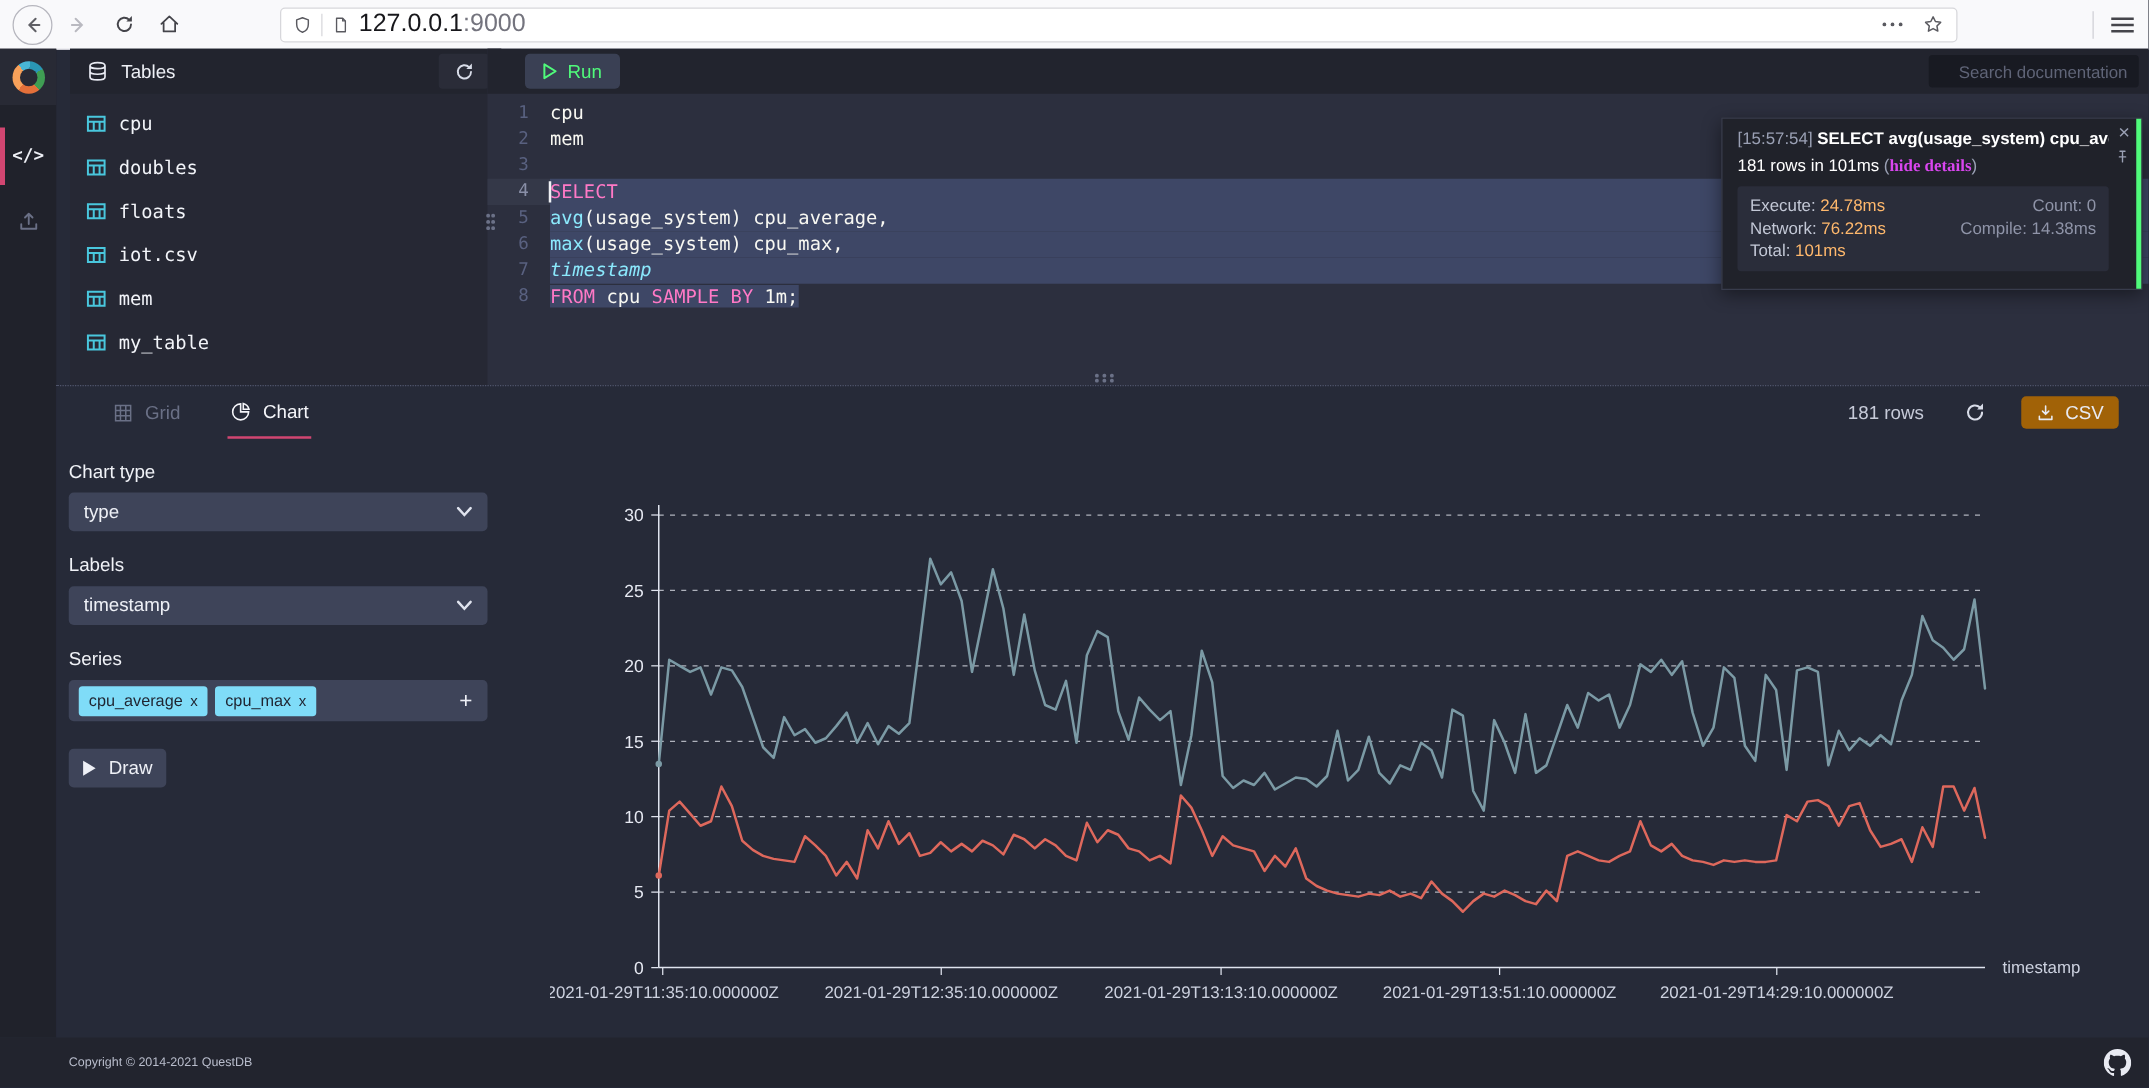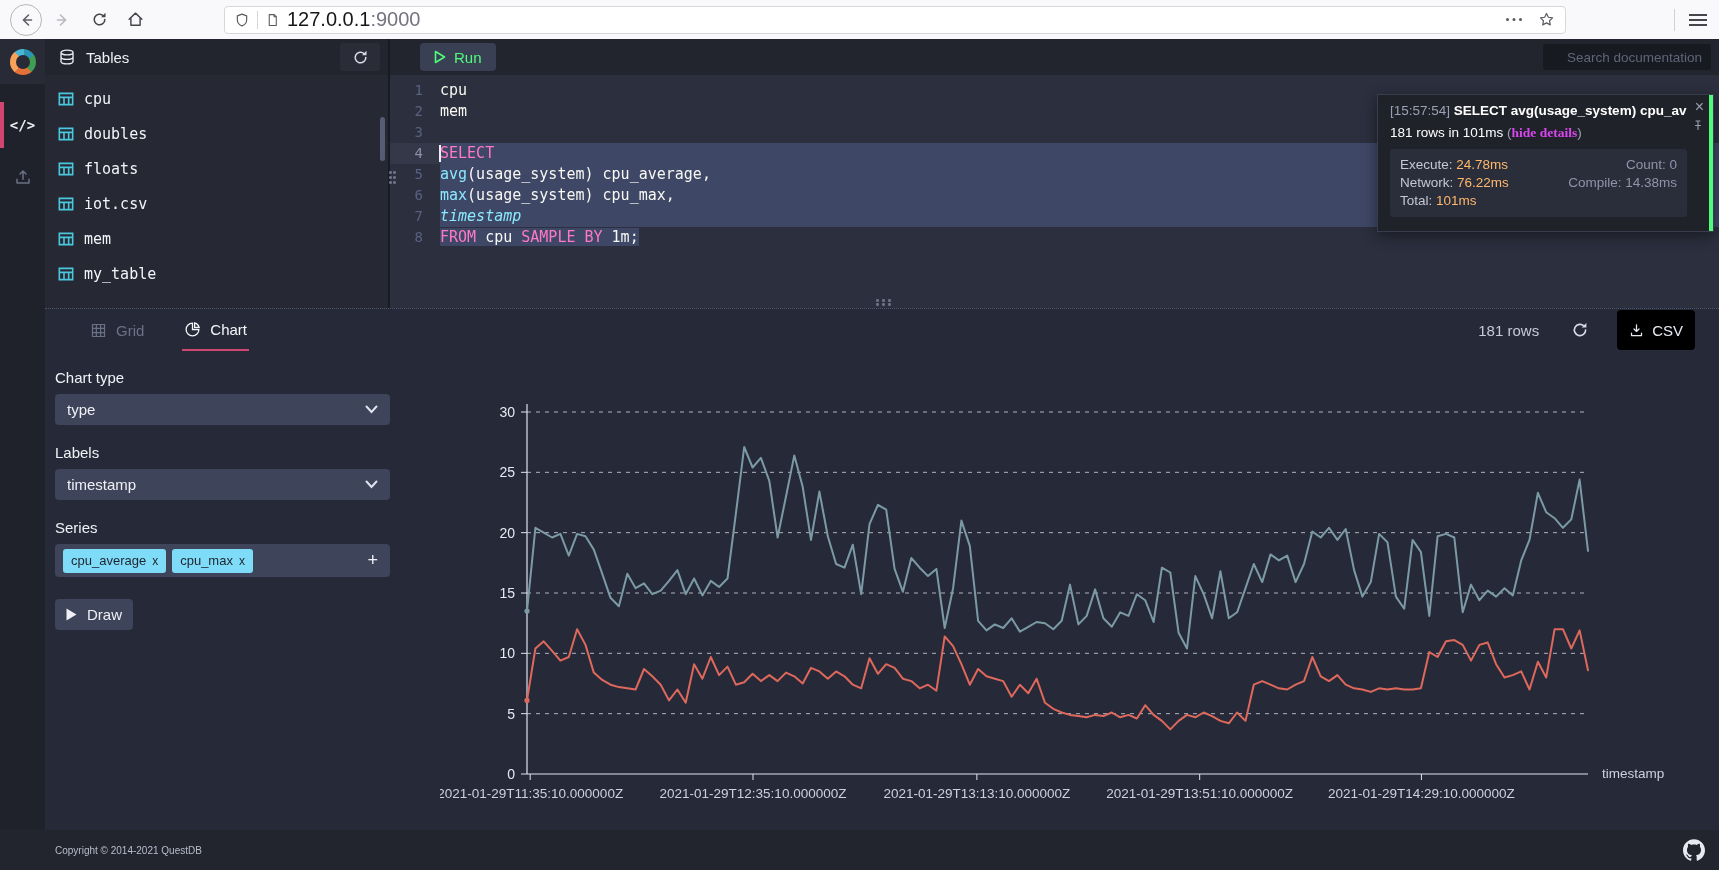--- a/index.html
+++ b/index.html
@@ -23,21 +23,21 @@
   #rail{position:absolute;left:0;top:39px;width:45px;height:791px;background:#20222b;}
   #logo{width:45px;height:45px;background:#282a35;display:flex;align-items:center;justify-content:center;}
   #logo-swirl{width:26px;height:26px;border-radius:50%;background:conic-gradient(from 220deg,#f8a15a 0 28%,#49b6d5 28% 40%,#2a96b4 40% 55%,#3f9e53 55% 78%,#e4703a 78% 100%);position:relative;}
   #logo-swirl::after{content:"";position:absolute;left:6px;top:6px;width:14px;height:14px;border-radius:50%;background:#282a35;}
   .rail-item{position:relative;width:45px;height:46px;display:flex;align-items:center;justify-content:center;}
   #code-item{margin-top:18px;}
   #code-item::before{content:"";position:absolute;left:0;top:0;width:4px;height:46px;background:#d14671;}
   #code-glyph{color:#eef0f6;font-family:"DejaVu Sans Mono",monospace;font-size:14px;font-weight:bold;}
   #upload-item{margin-top:6px;color:#6a7086;}
   
-  #sidebar{position:absolute;left:45px;top:39px;width:345px;height:269px;background:#262834;border-right:2px solid #191b24;box-sizing:border-box;}
+  #sidebar{position:absolute;left:56px;top:39px;width:345px;height:269px;background:#262834;border-right:2px solid #191b24;box-sizing:border-box;}
   #sidebar-header{height:36px;background:#22242e;display:flex;align-items:center;padding:0 8px 0 13px;}
   #tables-title{color:#eef0f6;font-size:15px;margin-left:10px;}
   #sidebar-refresh{margin-left:auto;width:40px;height:28px;background:#2a2c38;border-radius:3px;display:flex;align-items:center;justify-content:center;}
   .table-row{height:35px;display:flex;align-items:center;padding-left:13px;}
   .table-label{color:#f2f4f9;font-family:"DejaVu Sans Mono",monospace;font-size:15px;margin-left:10px;}
   #tables-list{padding-top:6px;}
   #sidebar-scrollbar{position:absolute;right:3px;top:78px;width:5px;height:44px;background:#565c73;border-radius:3px;}
   
   #editor-pane{position:absolute;left:390px;top:39px;width:1329px;height:269px;background:#2c2f3e;}
   #editor-topbar{height:36px;background:#22242e;display:flex;align-items:center;}
@@ -75,21 +75,21 @@
   
   #results{position:absolute;left:45px;top:308px;width:1674px;height:522px;background:#262a38;border-top:1px dotted #50556b;box-sizing:border-box;}
   #tabs-row{height:42px;display:flex;align-items:center;}
   .tab{display:flex;align-items:center;gap:9px;height:42px;box-sizing:border-box;}
   #tab-grid{margin-left:45px;color:#6a7086;}
   #tab-chart{margin-left:38px;color:#f5f6fa;border-bottom:2px solid #d14671;padding:0 2px;}
   .tab-label{font-size:15px;}
   #results-right{margin-left:auto;display:flex;align-items:center;margin-right:24px;justify-content:flex-end;}
   #row-count{color:#c6cad8;font-size:15px;}
   #results-refresh{margin-left:32px;display:flex;align-items:center;}
-  #csv-btn{margin-left:28px;height:40px;padding:0 12px;background:#000000;border-radius:4px;display:flex;align-items:center;gap:8px;color:#e8eaf2;font-size:15px;}
+  #csv-btn{margin-left:28px;height:26px;padding:0 12px;background:#a16207;border-radius:4px;display:flex;align-items:center;gap:8px;color:#e8eaf2;font-size:15px;}
   
   #controls{position:absolute;left:10px;top:60px;width:335px;}
   .ctl-label{color:#f0f2f7;font-size:15px;margin-bottom:8px;}
   .select{height:31px;background:#3e4459;border-radius:4px;display:flex;align-items:center;padding:0 12px;margin-bottom:19px;}
   .select-value{color:#eef0f6;font-size:15px;flex:1;}
   #series-box{height:33px;background:#3e4459;border-radius:4px;display:flex;align-items:center;padding:0 8px;gap:0;margin-bottom:22px;}
   .chip{height:24px;background:#7fdcf8;border-radius:3px;display:flex;align-items:center;padding:0 8px;color:#1f2430;font-size:13px;gap:6px;}
   .chip-x{font-size:12px;}
   #add-series{margin-left:auto;color:#eef0f6;font-size:18px;padding-right:4px;}
   #draw-btn{width:78px;height:31px;background:#3e4459;border-radius:4px;display:flex;align-items:center;justify-content:center;gap:10px;color:#eef0f6;font-size:15px;}

